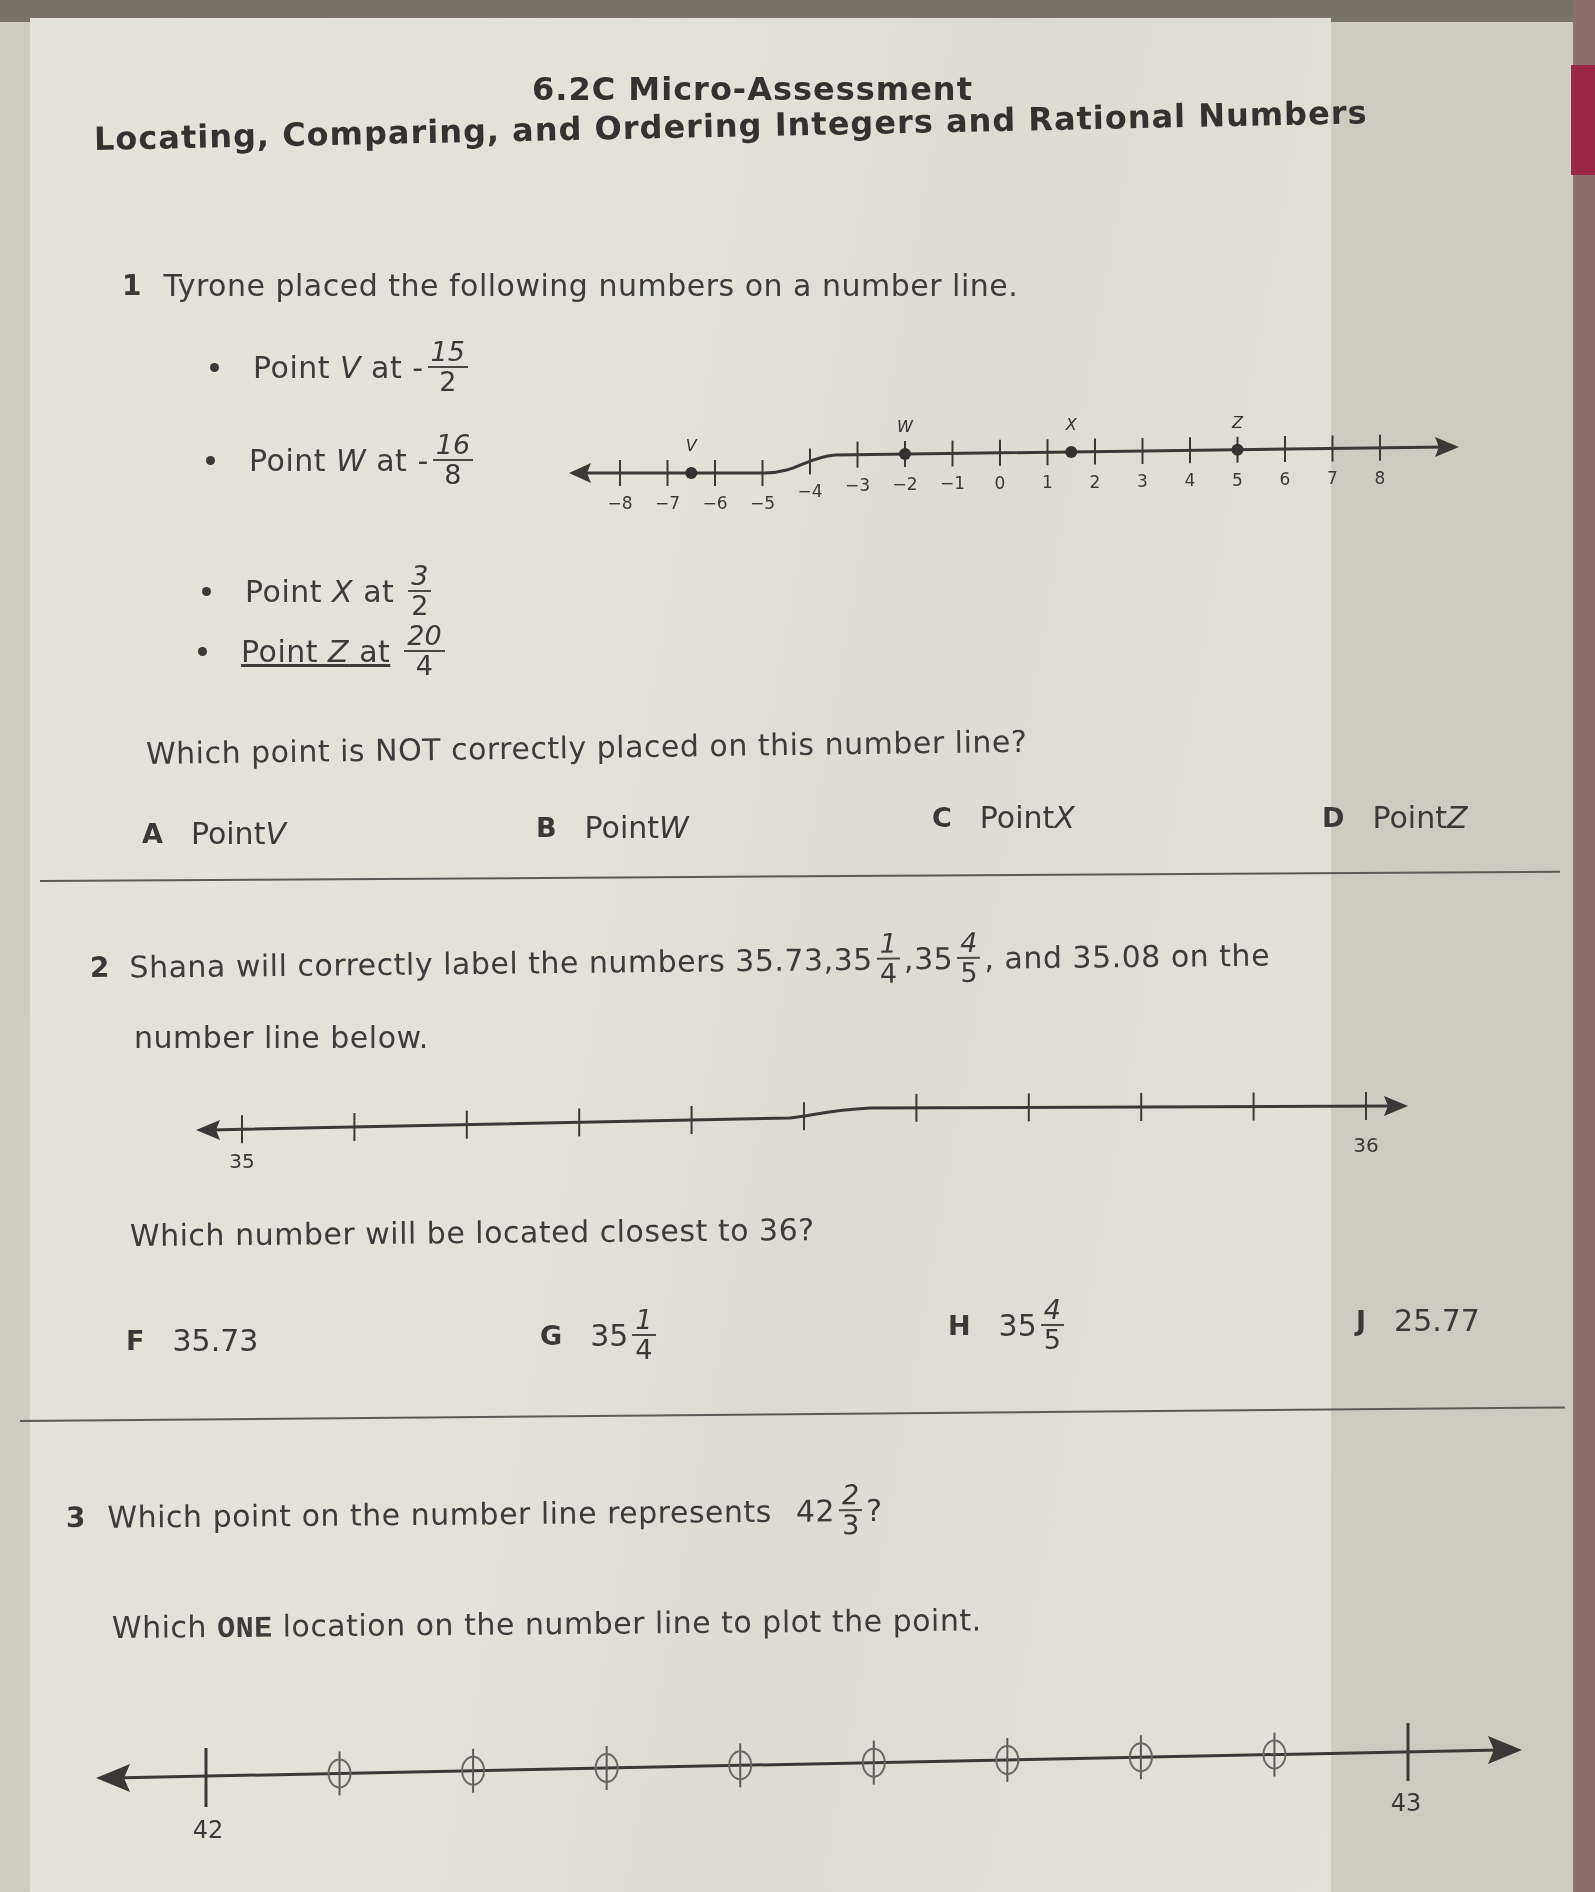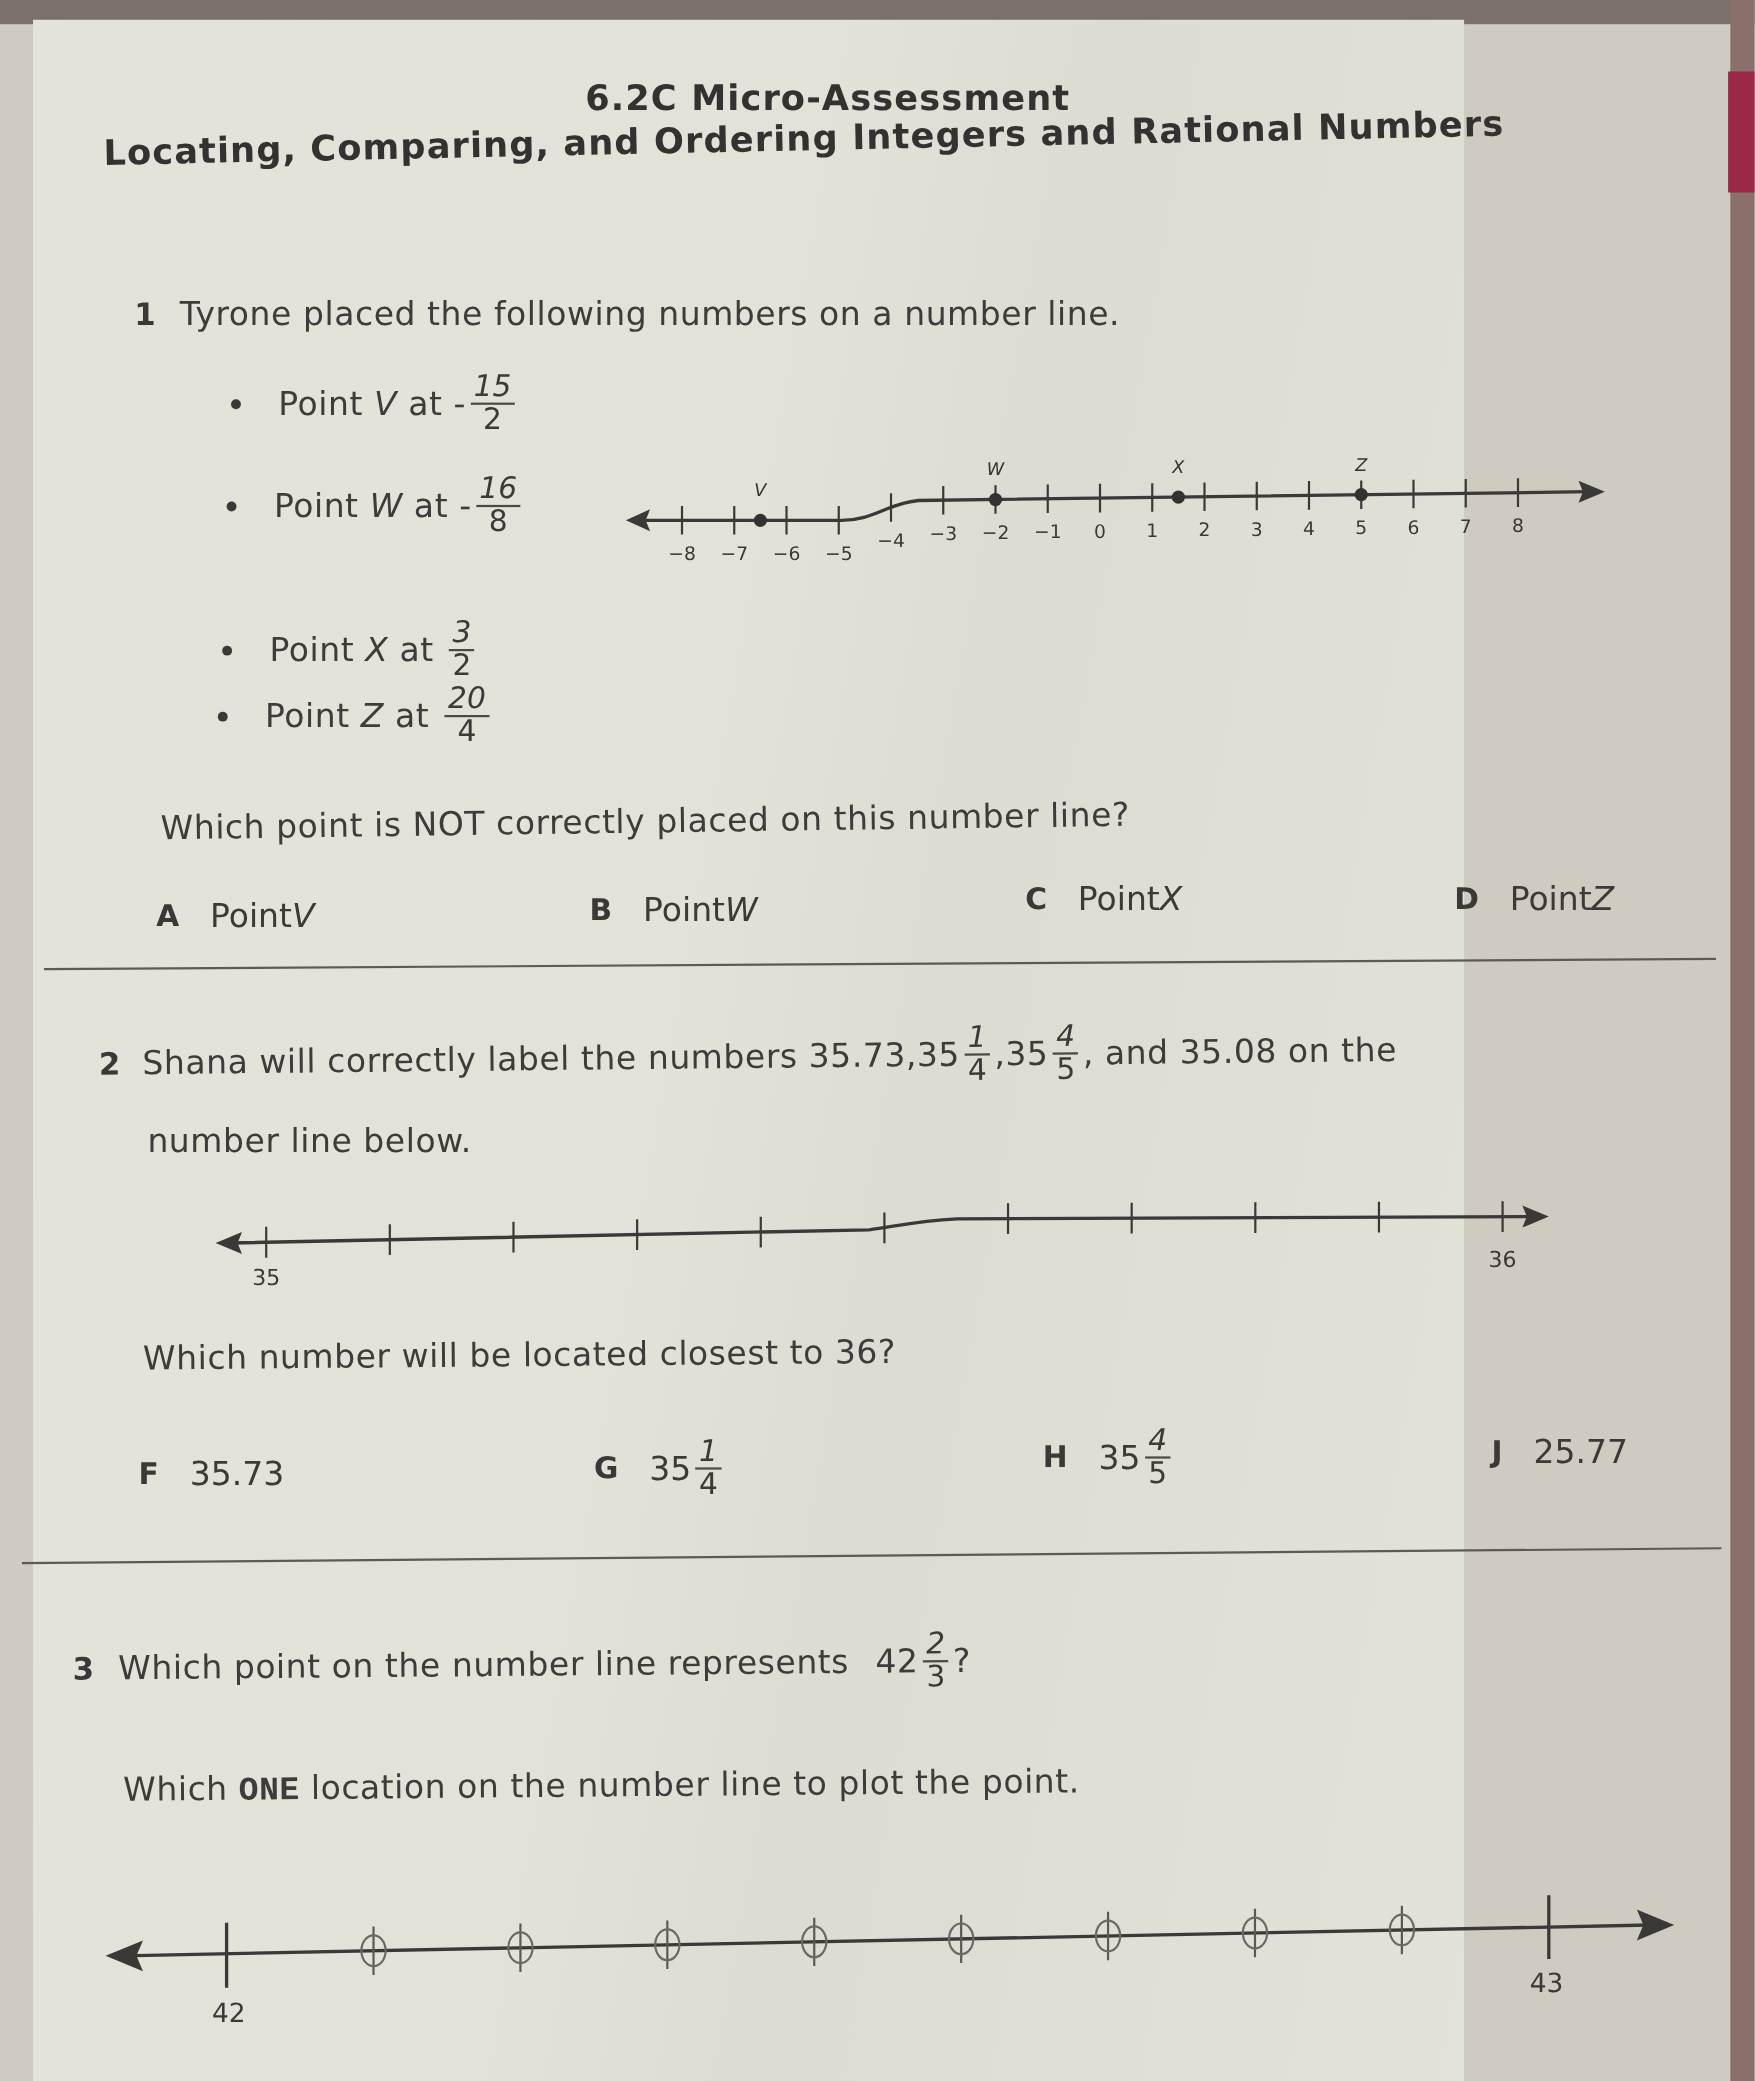--- a/index.html
+++ b/index.html
@@ -71,21 +71,21 @@
     <span class="bullet"></span>
     <span class="text" style="margin-left:34px;"><span>Point </span><span class="it">X</span><span> at</span></span>
     <span class="frac" style="margin-left:14px;">
         <span class="num">3</span>
         <span>2</span>
       </span>
   </div>
 
   <div class="abs" style="left:168px; top:604px; display:flex; align-items:center;">
     <span class="bullet"></span>
-    <span class="text" style="margin-left:34px;"><span>Point </span><span class="it">Z</span><span> at</span></span>
+    <span class="text" style="margin-left:34px;text-decoration:underline;"><span>Point </span><span class="it">Z</span><span> at</span></span>
     <span class="frac" style="margin-left:14px;">
         <span class="num">20</span>
         <span>4</span>
       </span>
   </div>
 
   <svg class="abs" style="left:535px; top:395px;" width="900" height="100">
     <g stroke="#3a3937" stroke-width="3" fill="none">
       <path d="M18 60 L200 60 C230 60 240 45 270 42 L880 34"></path>
     </g>

